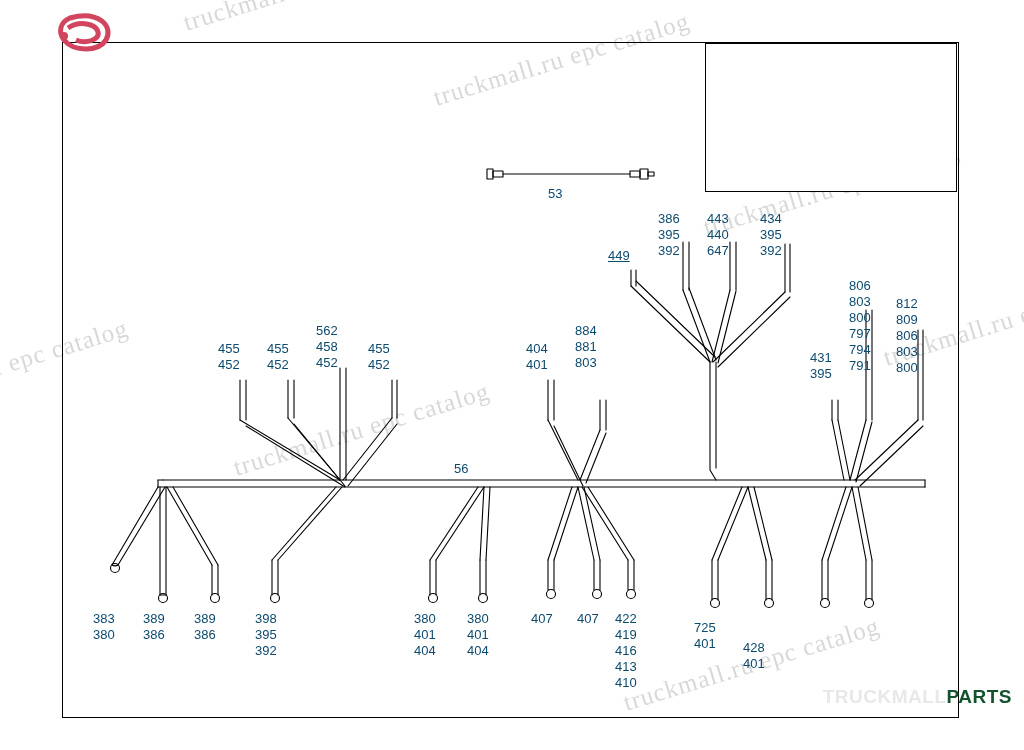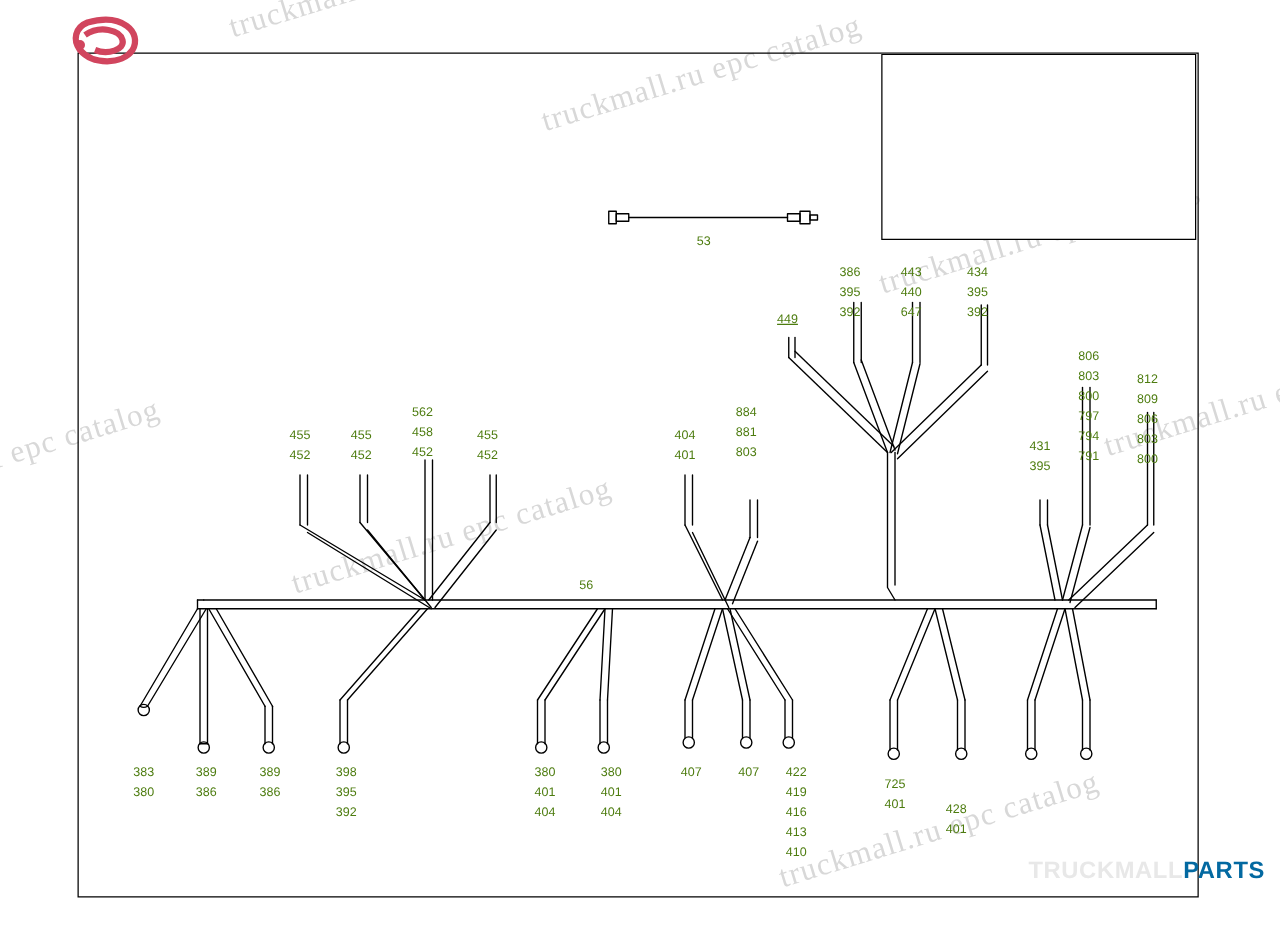--- a/index.html
+++ b/index.html
@@ -1,25 +1,25 @@
 <!DOCTYPE html>
 <html><head>
 <meta charset="utf-8">
 <style>
   html,body{margin:0;padding:0;background:#ffffff;}
   body{width:1024px;height:750px;overflow:hidden;font-family:"Liberation Sans",sans-serif;position:relative;}
   #stage{position:absolute;left:0;top:0;width:1024px;height:750px;}
   .frame{position:absolute;left:62px;top:42px;width:897px;height:676px;border:1px solid #000;box-sizing:border-box;background:transparent;}
   .inset{position:absolute;left:705px;top:43px;width:252px;height:149px;border:1px solid #000;box-sizing:border-box;background:#fff;}
   .wm{position:absolute;color:#d8d8d8;font-size:25px;letter-spacing:1px;white-space:nowrap;transform-origin:left top;pointer-events:none;font-family:"Liberation Serif",serif;}
-  .lbl{position:absolute;font-size:10px;color:#4d7c0f;line-height:16px;white-space:pre;text-align:center;}
+  .lbl{position:absolute;font-size:13px;color:#0c4a6e;line-height:16px;white-space:pre;}
   svg{position:absolute;left:0;top:0;width:1024px;height:750px;overflow:visible;}
   .logo{position:absolute;right:14px;bottom:14px;width:160px;height:62px;}
   .logo-text{position:absolute;right:12px;bottom:42px;font-size:19px;font-weight:bold;color:#e8e8e8;letter-spacing:.5px;}
-  .logo-text .p{color:#0369a1;}
+  .logo-text .p{color:#14532d;}
 </style>
 </head>
 <body>
 
 <div id="stage">
 
   <div class="wm" style="left:180px;top:10px;transform:rotate(-17deg);">truckmall.ru epc catalog</div>
   <div class="wm" style="left:430px;top:85px;transform:rotate(-17deg);">truckmall.ru epc catalog</div>
   <div class="wm" style="left:700px;top:215px;transform:rotate(-17deg);">truckmall.ru epc catalog</div>
   <div class="wm" style="left:-10px;top:355px;transform:rotate(-17deg);">l epc catalog</div>

